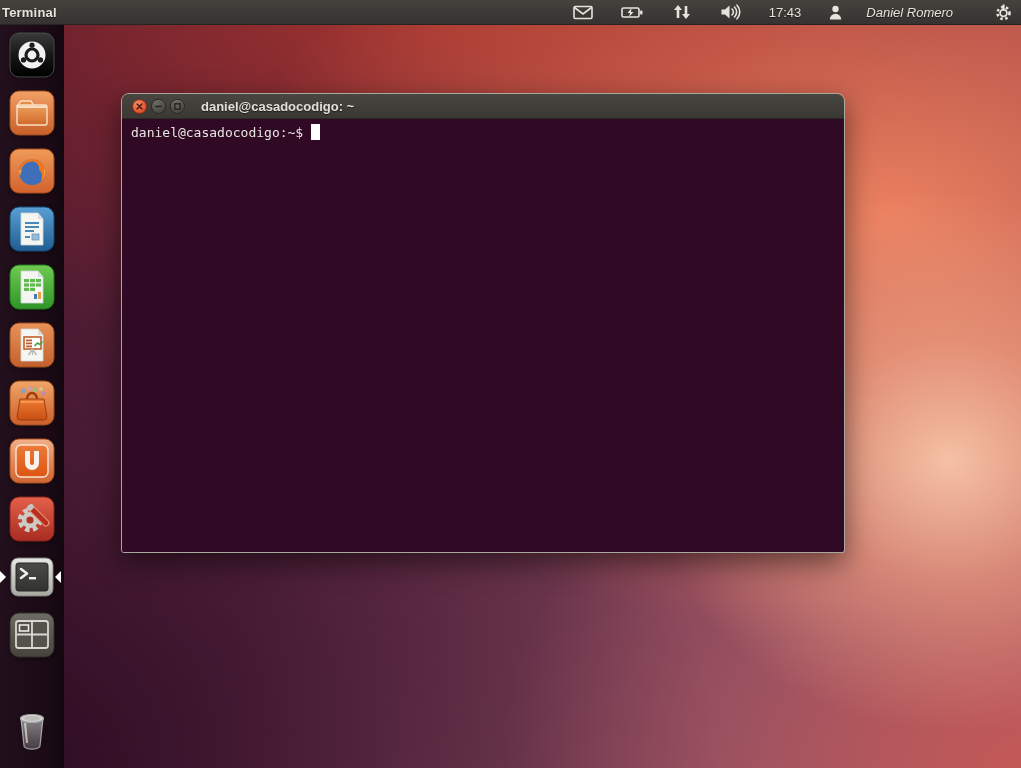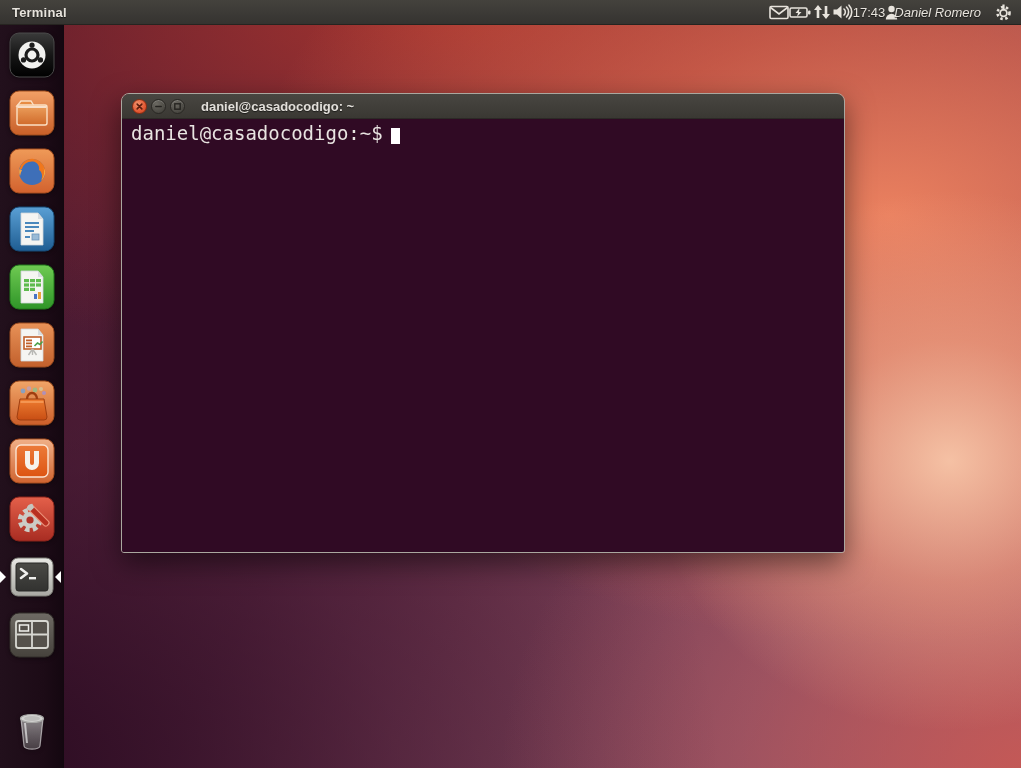--- a/index.html
+++ b/index.html
@@ -21,22 +21,22 @@
   }
 
   
   .panel {
     position:absolute; top:0; left:0; width:1021px; height:25px;
     background:linear-gradient(#44423d, #353330);
     border-bottom:1px solid #262420;
     display:flex; align-items:center; justify-content:space-between;
     color:#e7e3dc; font-size:13px; z-index:50;
   }
-  .app-menu { font-weight:bold; padding-left:12px; letter-spacing:0.2px; text-shadow:0 1px 1px rgba(0,0,0,0.6); }
-  .tray { display:flex; align-items:center; gap:0; padding-right:9px; }
+  .app-menu { font-weight:bold; padding-left:2px; letter-spacing:0.2px; text-shadow:0 1px 1px rgba(0,0,0,0.6); }
+  .tray { display:flex; align-items:center; gap:28px; padding-right:9px; }
   .tray svg { display:block; }
   .clock, .username { text-shadow:0 1px 1px rgba(0,0,0,0.6); }
   .username { margin-left:-4px;font-style:italic; }
   .tray .gear-wrap { margin-left:14px; }
 
   
   .launcher {
     position:absolute; top:25px; left:0; width:64px; height:743px;
     background:linear-gradient(90deg, #22101c, #1c0b16 70%, #140710);
     border-right:1px solid rgba(0,0,0,0.45);
@@ -72,21 +72,21 @@
     display:flex; align-items:center; padding-left:10px;
   }
   .wbtn { width:15px; height:15px; border-radius:50%; margin-right:4px; position:relative; flex:0 0 auto; }
   .wbtn svg { position:absolute; inset:0; }
   .wbtn.close { background:radial-gradient(circle at 35% 30%, #f2926c, #e25a35 60%, #c8431f); border:1px solid #8e2d12; }
   .wbtn.plain { background:radial-gradient(circle at 35% 30%, #6b6962, #4c4a44 65%, #3d3b36); border:1px solid #2a2824; box-shadow:inset 0 1px 0 rgba(255,255,255,0.22); }
   .wtitle { color:#e2dfda; font-size:13px; font-weight:bold; margin-left:12px; text-shadow:0 1px 1px rgba(0,0,0,0.55); }
   .tbody {
     flex:1 1 auto; background:#300a24; padding:5px 0 0 9px;
     font-family:"DejaVu Sans Mono","Liberation Mono",monospace;
-    font-size:19px; color:#e8e4e1; line-height:18px; cursor:text;
+    font-size:13px; color:#e8e4e1; line-height:18px; cursor:text;
   }
   .cursor { display:inline-block; width:9px; height:16px; background:#ffffff; vertical-align:text-bottom; margin-left:8px; }
 </style>
 </head>
 <body>
 
 <div class="desktop">
   <div class="wallpaper"></div>
 
   <header class="panel">

